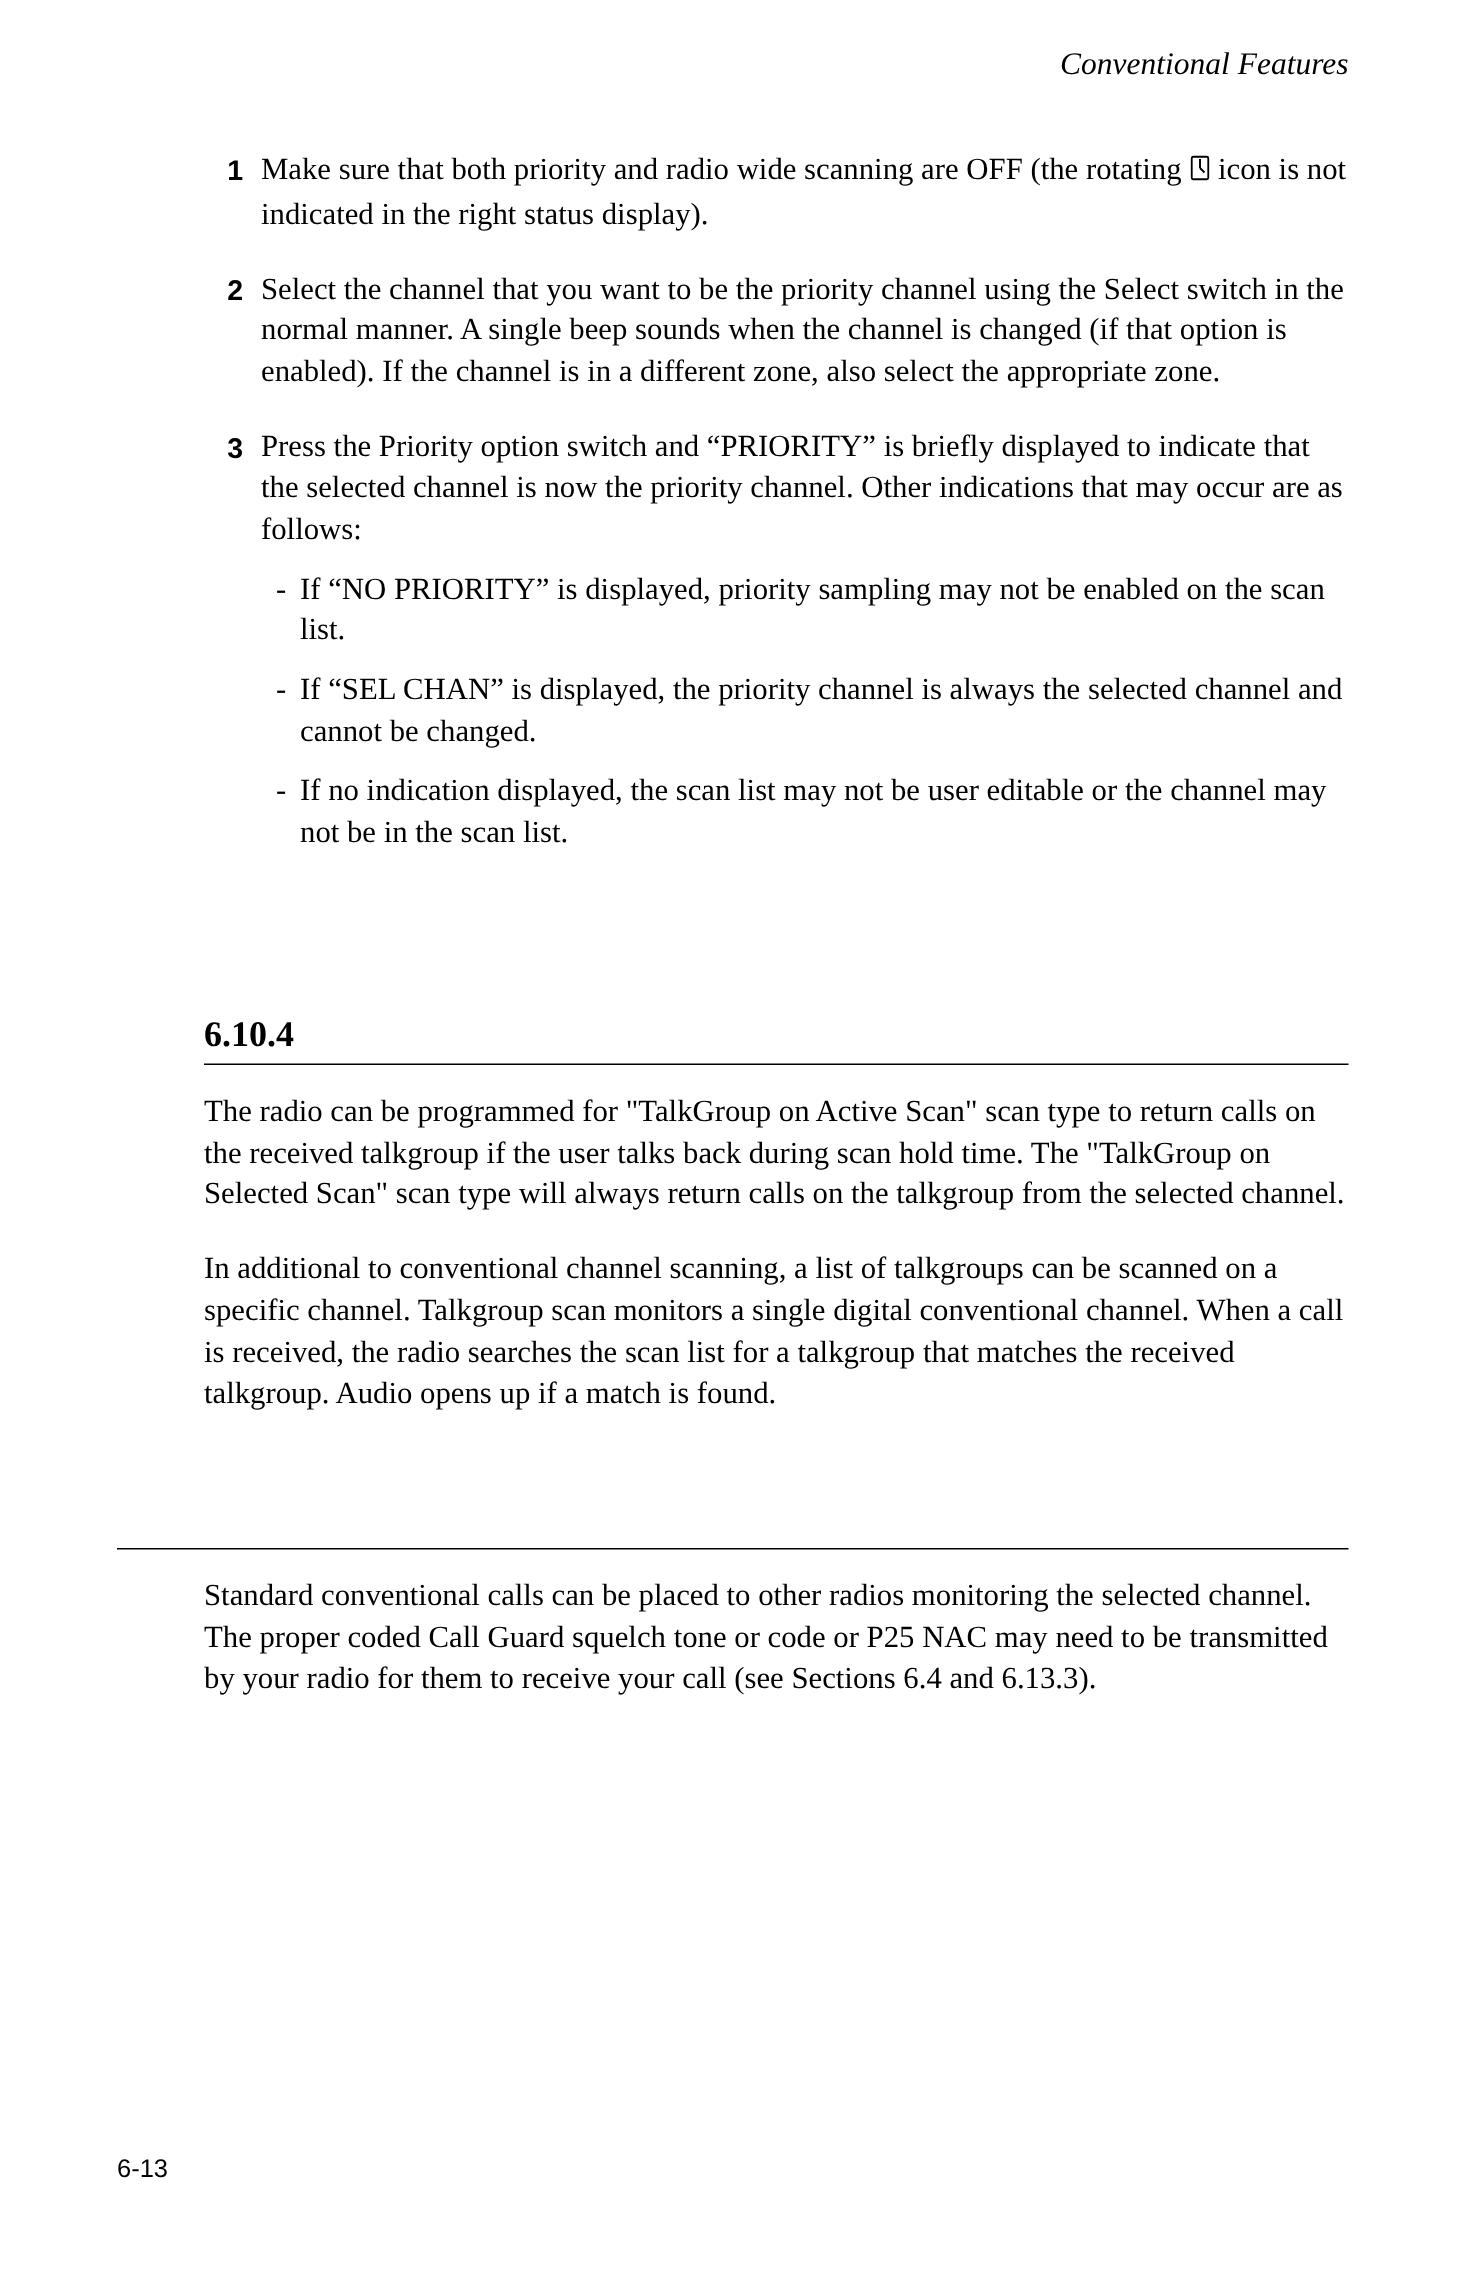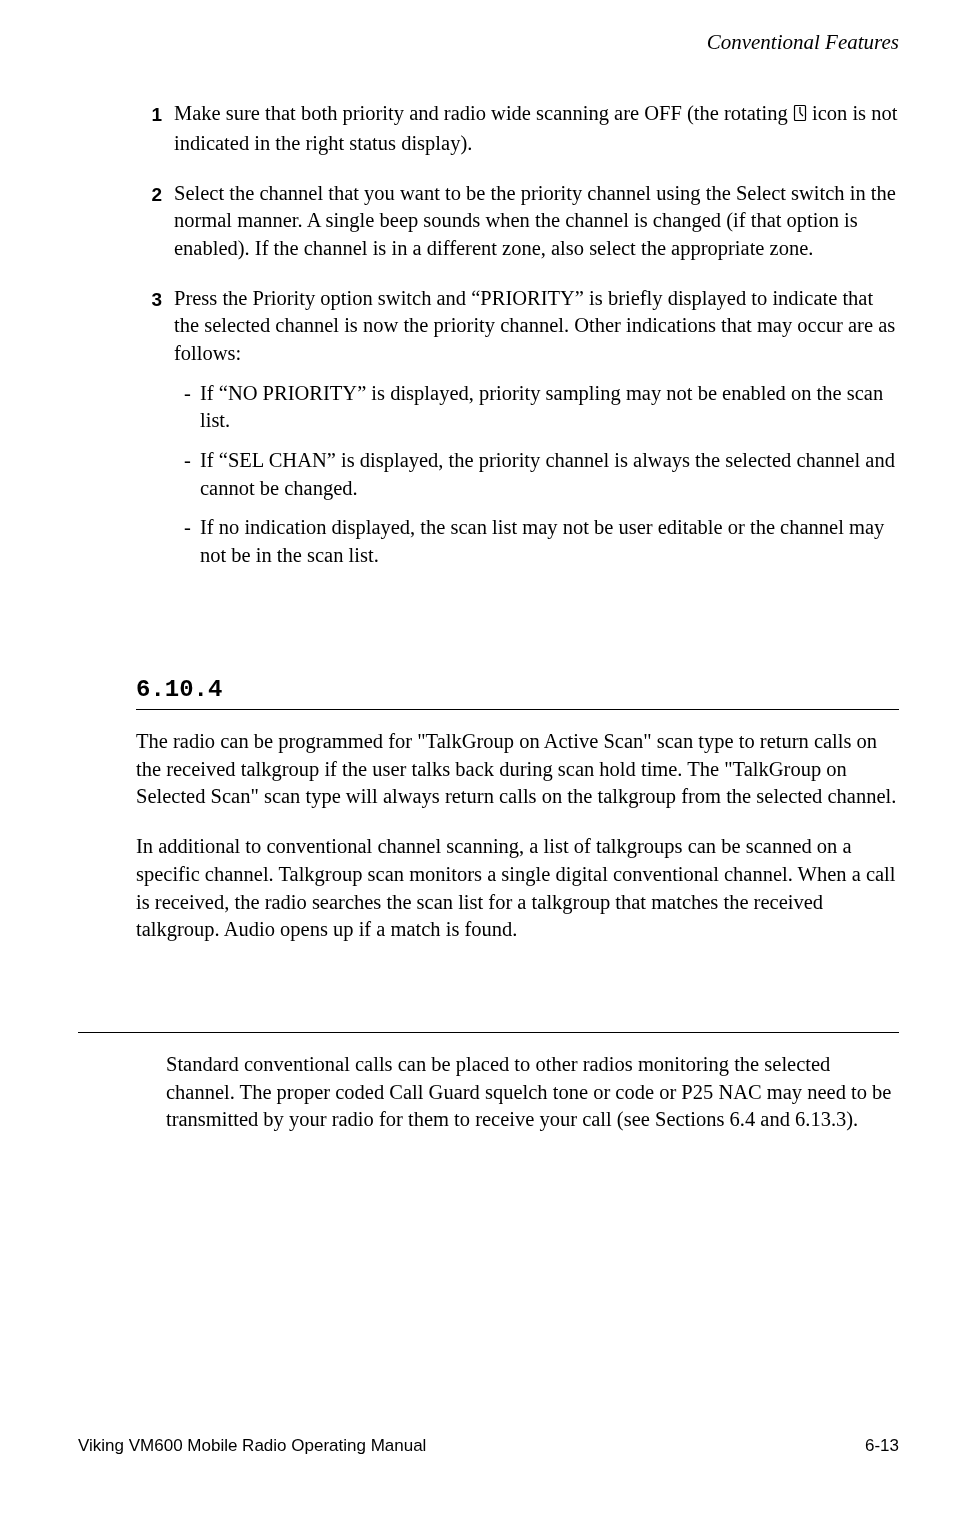--- a/index.html
+++ b/index.html
@@ -57,21 +57,21 @@
     display: inline-block;
     vertical-align: -2px;
   }
   .sec-sub {
     margin-top: 92px;
     margin-left: 58px;
   }
   .sec-sub-head {
     display: flex;
     align-items: baseline;
-    font-family: Liberation Mono, monospace;
+    font-family: Liberation Serif, serif;
     font-weight: bold;
     font-size: 24px;
     margin-bottom: 3px;
   }
   .sec-sub-num {
     min-width: 106px;
   }
   .rule {
     border: none;
     border-top: 1px solid #000;
@@ -89,21 +89,21 @@
     font-family: Arial, Helvetica, sans-serif;
     font-weight: bold;
     font-size: 28.5px;
     margin-bottom: 6px;
     margin-left: 0;
   }
   .sec-main-num {
     min-width: 120px;
   }
   .sec-main-body {
-    margin-left: 88px;
+    margin-left: 58px;
     margin-top: 18px;
   }
   .footer {
     position: absolute;
     left: 78px;
     right: 78px;
     bottom: 60px;
     display: flex;
     justify-content: space-between;
     font-size: 17px;
@@ -174,15 +174,14 @@
 </div>
 
 <div class="sec-main">
   <hr class="rule">
   <div class="sec-main-body">
     <div class="para">Standard conventional calls can be placed to other radios monitoring the selected channel. The proper coded Call Guard squelch tone or code or P25 NAC may need to be transmitted by your radio for them to receive your call (see Sections 6.4 and 6.13.3).</div>
   </div>
 </div>
 
 <div class="footer">
-  <span>Viking VM600 Mobile Radio Operating Manual</span>
   <span>6-13</span>
 </div>
 
 </body></html>

